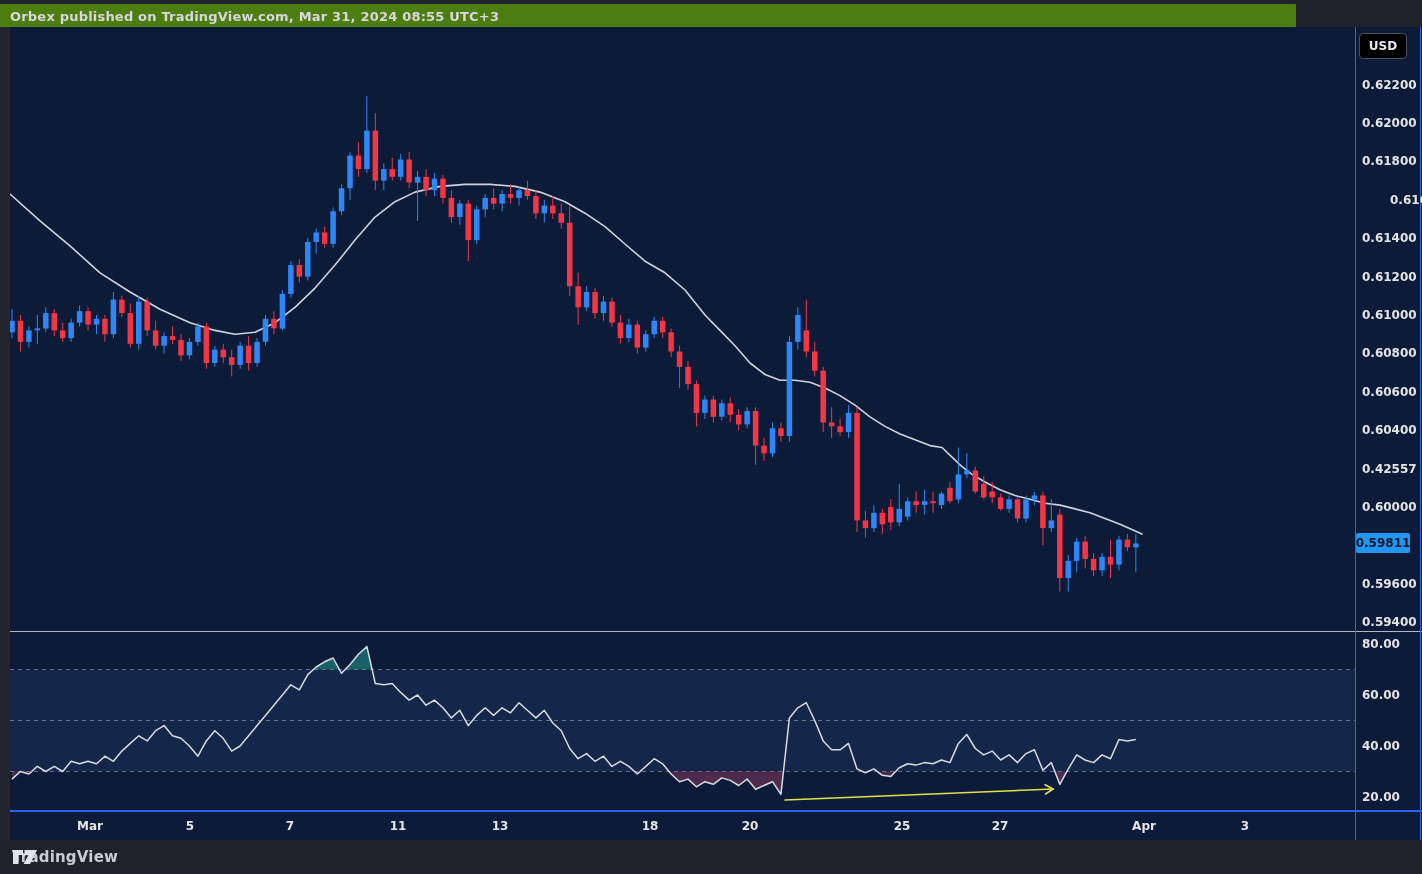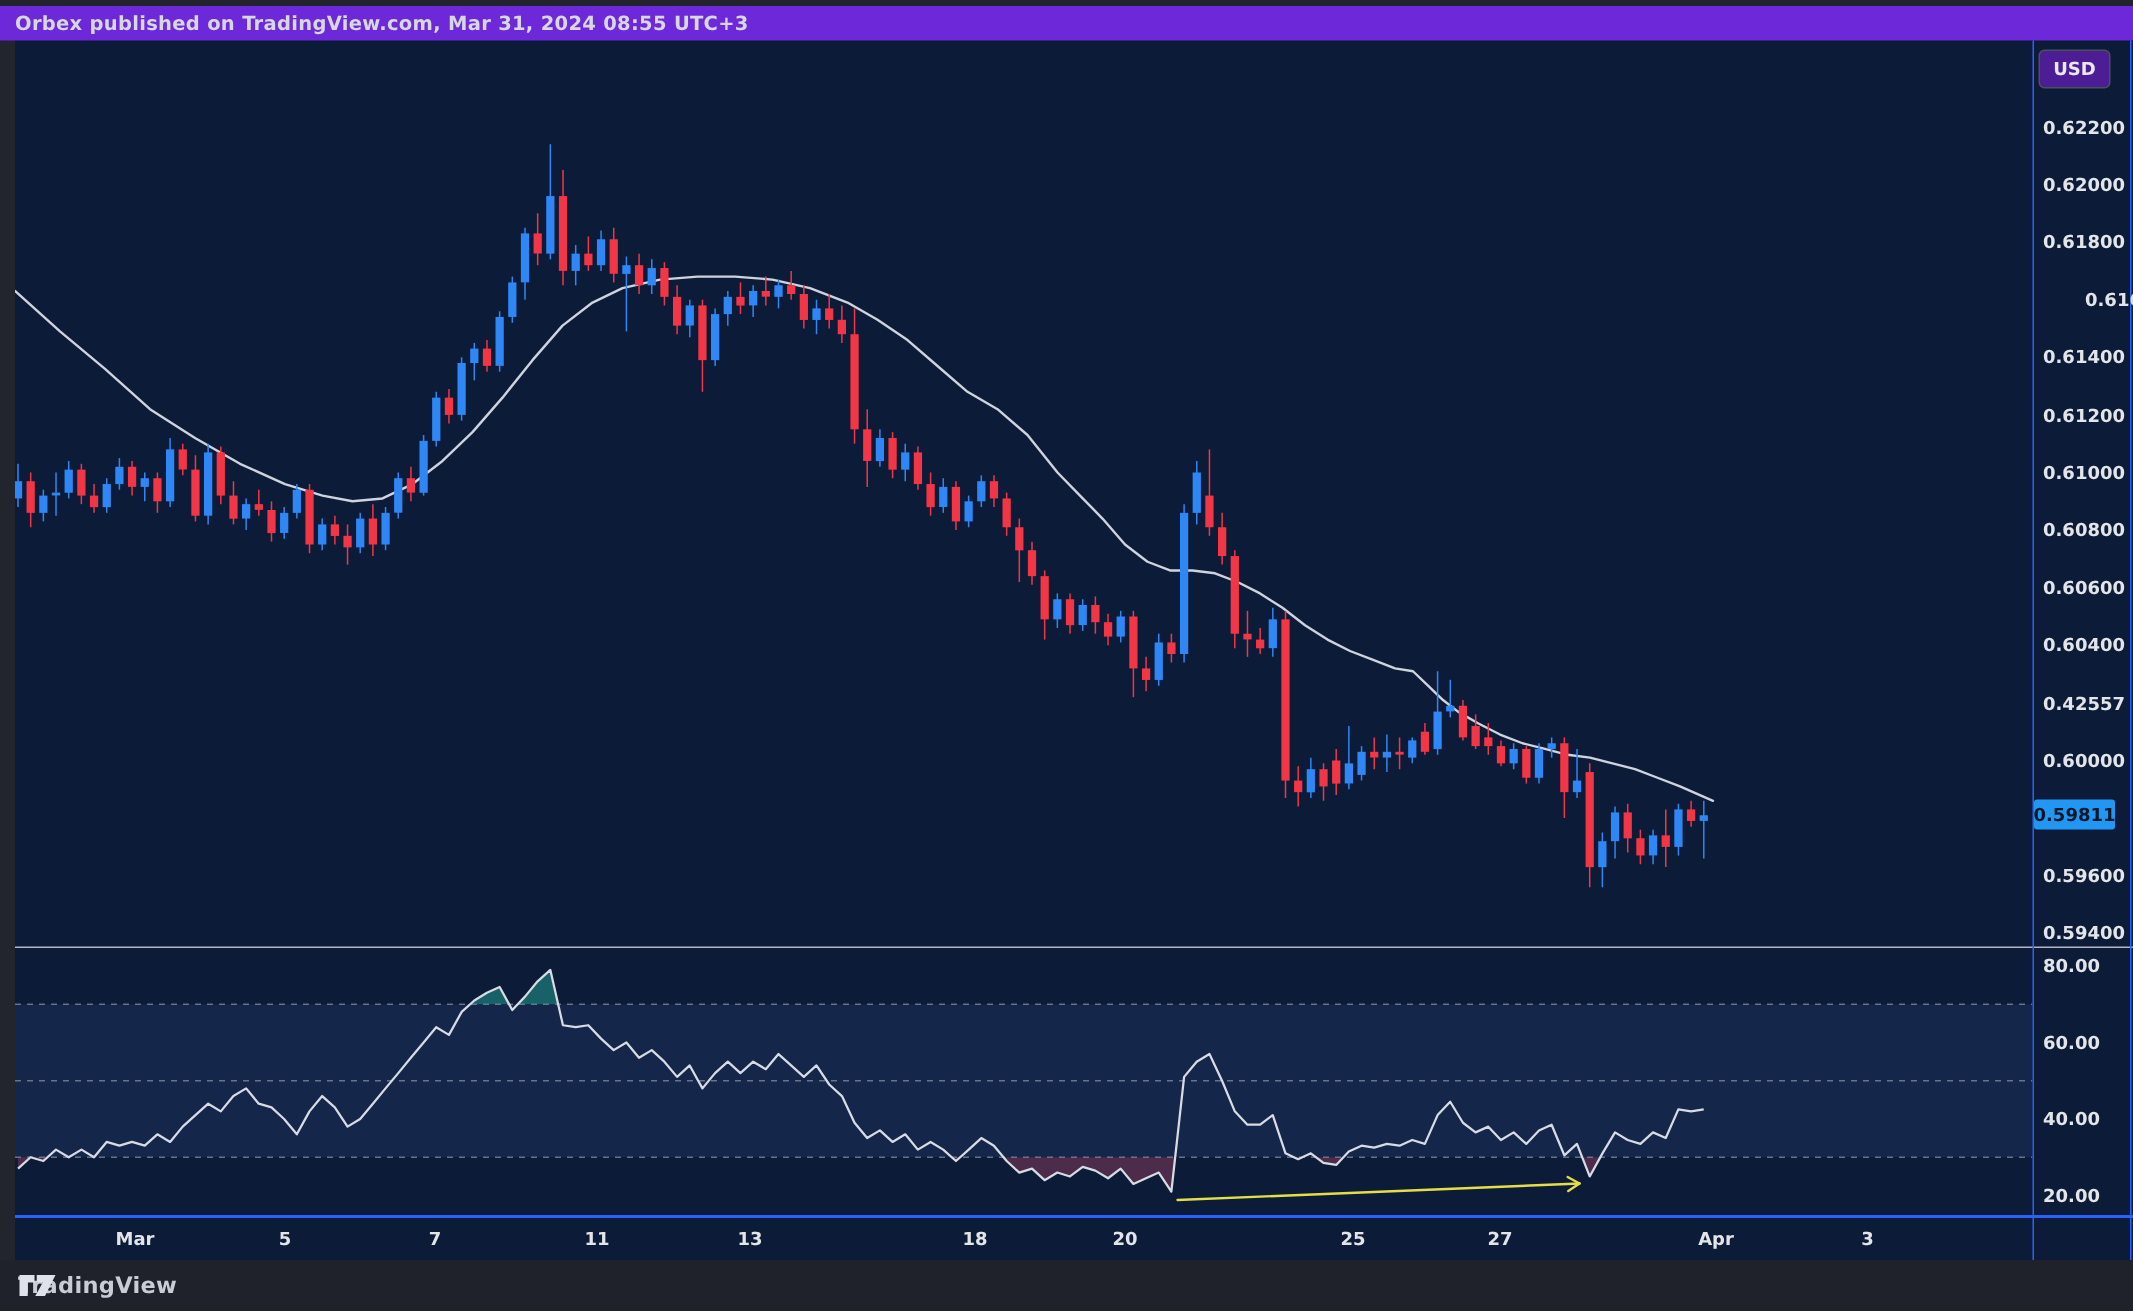--- a/index.html
+++ b/index.html
@@ -1,33 +1,33 @@
 <!DOCTYPE html>
 <html><head>
 <meta charset="utf-8">
 <style>
   html,body{margin:0;padding:0;background:#20232c;}
   #app{position:relative;width:1422px;height:874px;background:#20232c;overflow:hidden;
        font-family:"DejaVu Sans","Liberation Sans",sans-serif;}
-  .topbar{position:absolute;left:0;top:4px;width:1422px;height:27px;background:#6d28d9;}
+  .topbar{position:absolute;left:0;top:4px;width:1296px;height:27px;background:#4d7c0f;}
   .topbar span{position:absolute;left:10px;top:5px;font-size:13px;font-weight:700;color:#d6d8de;letter-spacing:.2px;}
   .plot-bg{position:absolute;left:10px;top:27px;width:1412px;height:813px;background:#0c1c38;}
   .left-gutter{position:absolute;left:0;top:27px;width:10px;height:813px;background:#22252e;}
   svg{position:absolute;display:block;}
   #price-svg{left:10px;top:27px;}
   #rsi-svg{left:10px;top:632px;}
   .pane-sep{position:absolute;left:10px;top:631px;width:1412px;height:1px;background:#b3b6be;}
   .hline-blue{position:absolute;left:10px;top:810px;width:1412px;height:2px;background:#2962ff;}
   .vline-blue{position:absolute;left:1355px;top:27px;width:1px;height:813px;background:#2962ff;}
   .vline-blue-right{position:absolute;left:1420px;top:27px;width:1px;height:813px;background:#2962ff;}
   .tick{position:absolute;font-size:12px;font-weight:700;color:#e4e5e9;line-height:16px;height:16px;}
   .price-tick{left:1362px;}
   .rsi-tick{left:1362px;}
   .time-tick{transform:translateX(-50%);top:818px;}
-  .usd-btn{position:absolute;left:1359px;top:33px;width:46px;height:24px;background:#4c1d95;
+  .usd-btn{position:absolute;left:1359px;top:33px;width:46px;height:24px;background:#000000;
            border:1px solid #4c505b;border-radius:4px;color:#e8e9ed;font-size:12px;font-weight:700;
            display:flex;align-items:center;justify-content:center;cursor:pointer;}
   .price-badge{position:absolute;left:1356px;top:533px;width:54px;height:20px;background:#2196f3;
            border-radius:2px;color:#0f172a;font-size:12px;font-weight:700;
            display:flex;align-items:center;justify-content:center;}
   .bottombar{position:absolute;left:0;top:840px;width:1422px;height:34px;background:#1f222b;}
   .tv-logo{position:absolute;left:12px;top:7px;width:160px;height:20px;display:flex;align-items:center;gap:7px;cursor:pointer;}
   .tv-logo .brand{font-size:15px;font-weight:700;color:#c9ccd3;letter-spacing:.2px;}
 </style>
 </head>

